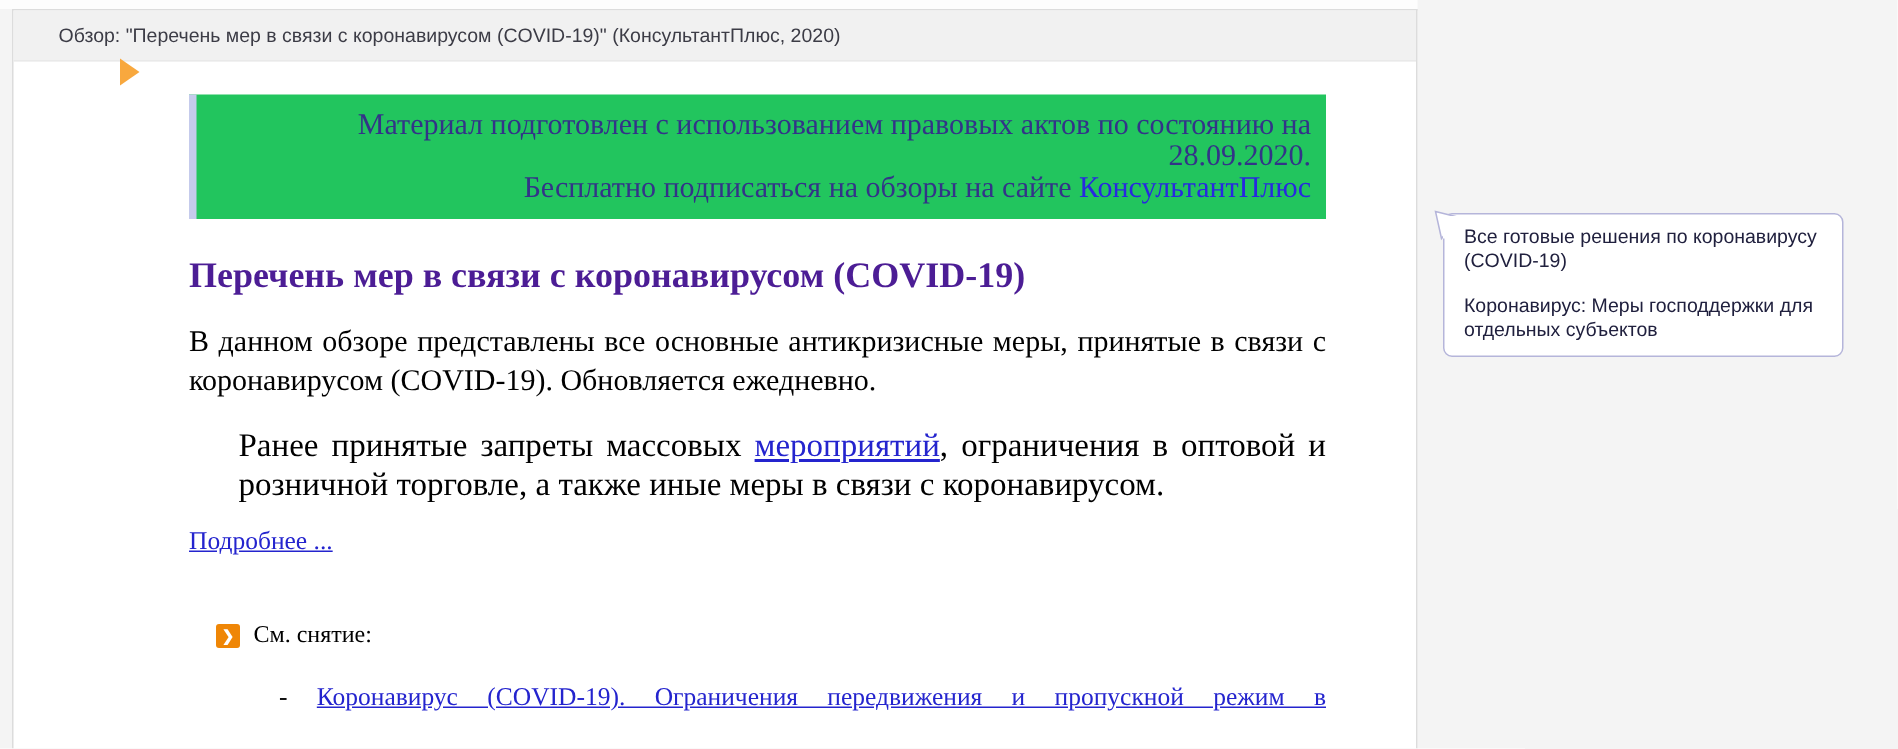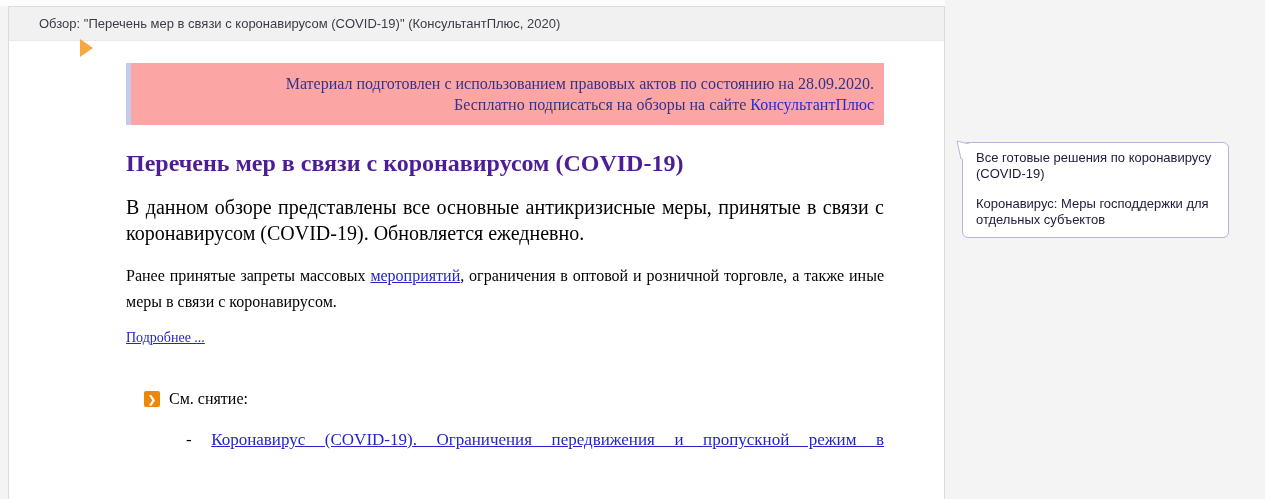--- a/index.html
+++ b/index.html
@@ -35,26 +35,26 @@
     border-top: 9px solid transparent;
     border-bottom: 9px solid transparent;
     border-left: 13px solid #f8a83e;
   }
   .content {
     padding: 22px 60px 0 117px;
     font-family: "Liberation Serif", "DejaVu Serif", serif;
     color: #000;
   }
   .notice-box {
-    background: #fca5a5;
+    background: #22c55e;
     border-left: 5px solid #c5cbec;
     padding: 10px 10px 10px 20px;
     text-align: right;
     color: #333388;
-    font-size: 16px;
+    font-size: 20px;
     line-height: 21px;
   }
   a.link {
     color: #2424ce;
     text-decoration: underline;
     cursor: pointer;
   }
   a.link-plain {
     color: #2828e0;
     text-decoration: none;
@@ -73,27 +73,28 @@
     line-height: 26px;
     text-align: justify;
   }
   .section-heading {
     margin-top: 37px;
     font-size: 19px;
     line-height: 23px;
   }
   p.section-body {
     margin-top: 17px;
-    font-size: 16px;
+    font-size: 22px;
     line-height: 26px;
     text-align: justify;
+    margin-left: 33px;
   }
   .more-row {
     margin-top: 15px;
-    font-size: 14px;
+    font-size: 17px;
   }
   .see-also-row {
     margin-top: 44px;
     margin-left: 18px;
     font-size: 16px;
     display: flex;
     align-items: center;
   }
   .see-also-chevron {
     width: 16px; height: 16px;

